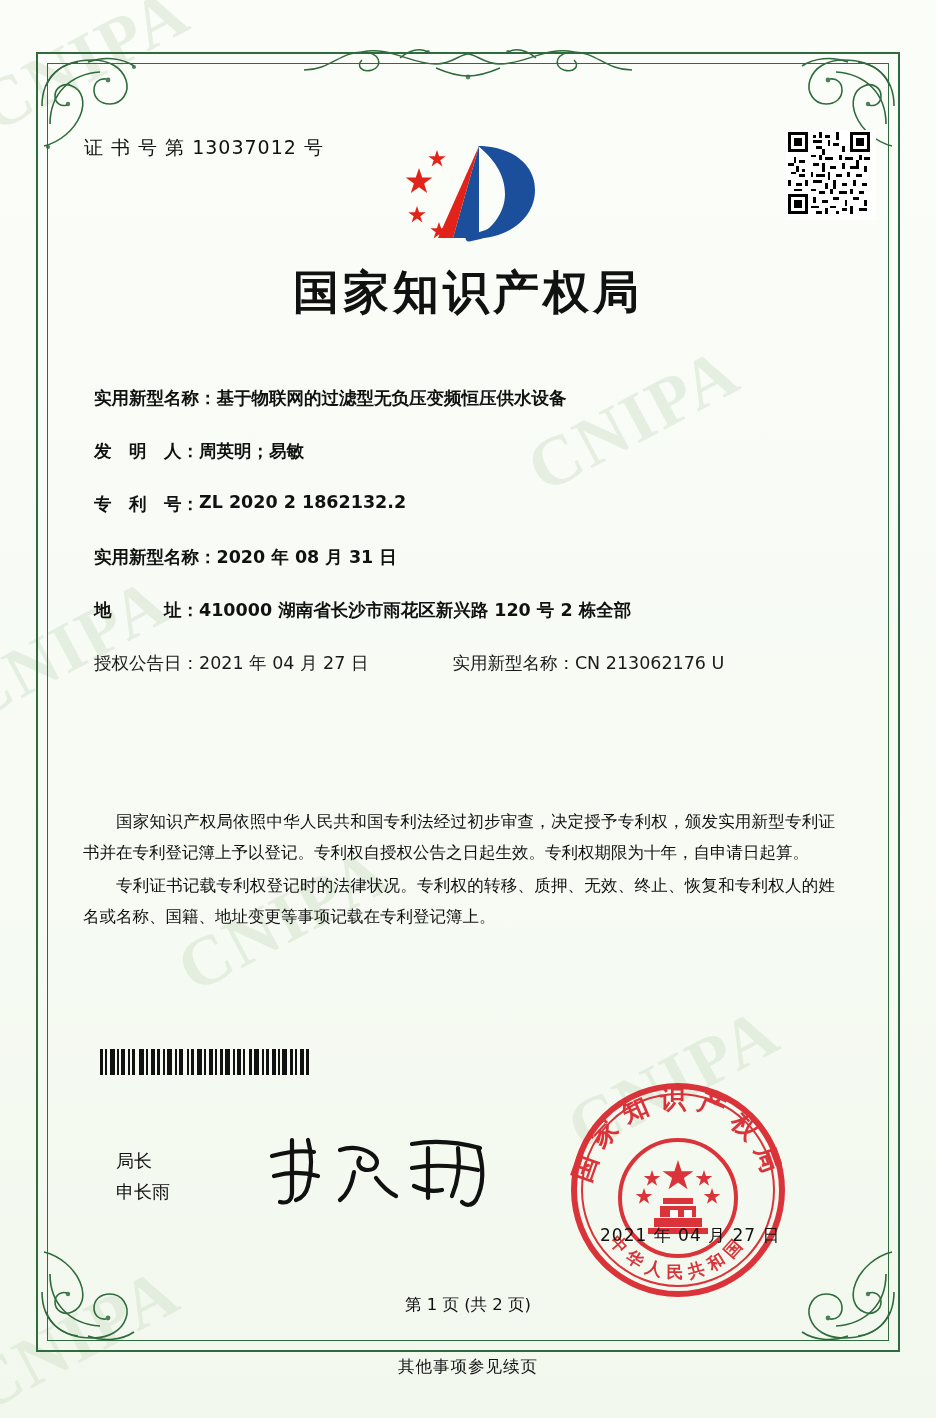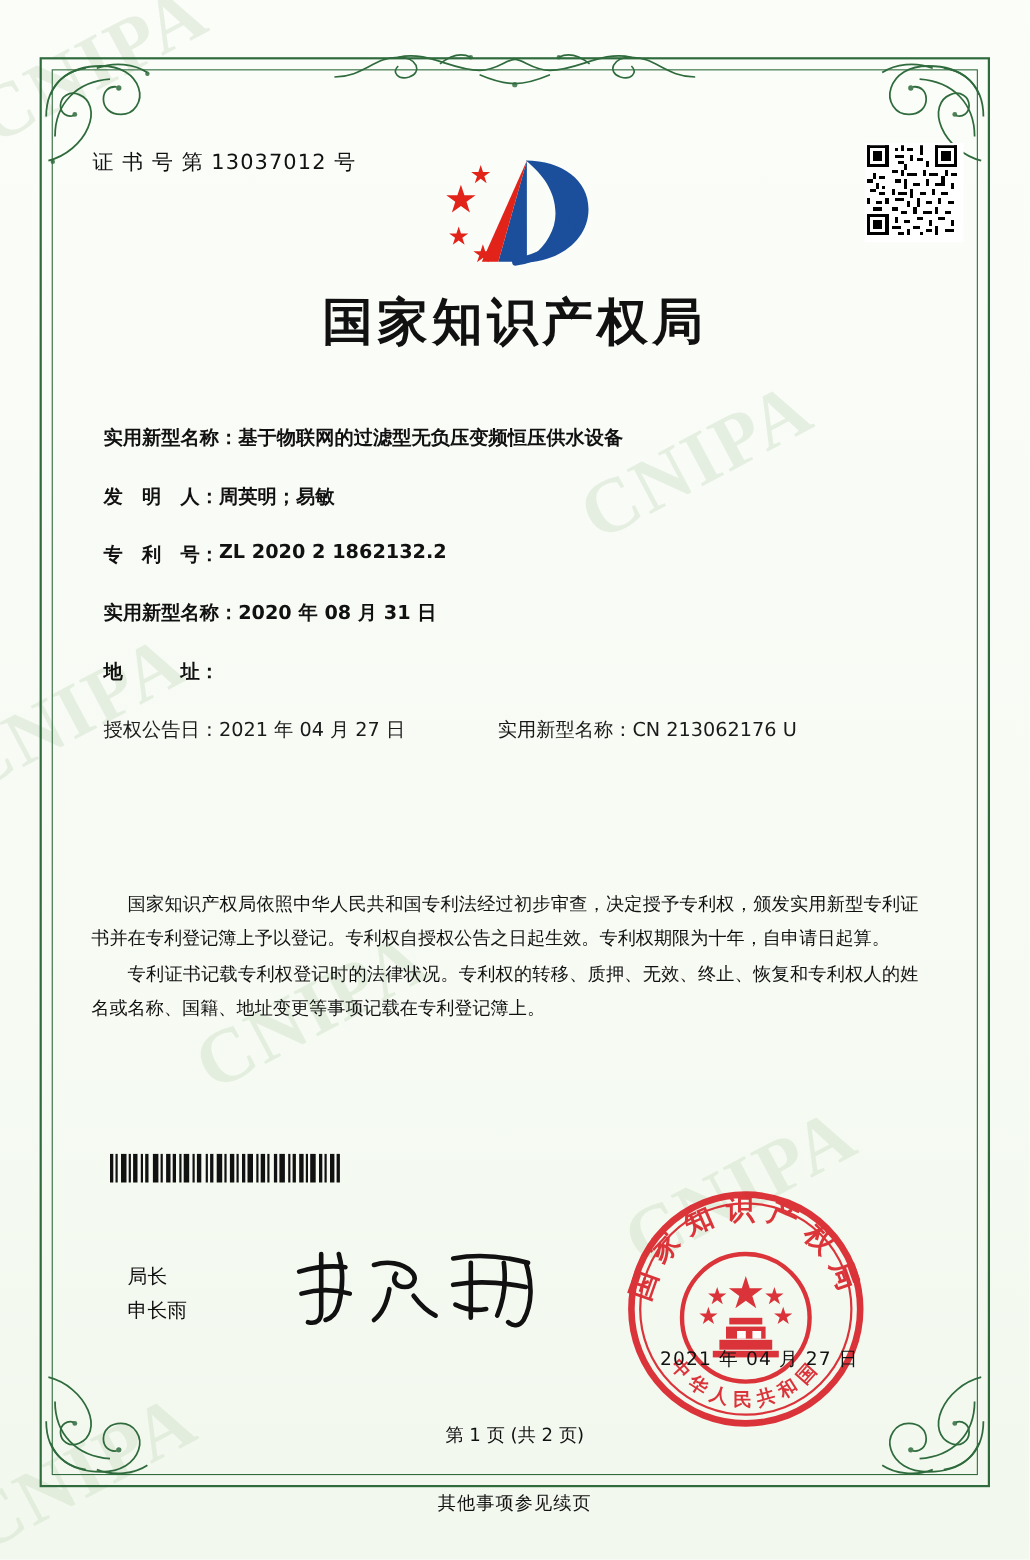--- a/index.html
+++ b/index.html
@@ -435,20 +435,21 @@
     <div class="row">
       <span class="lbl">专　利　号：</span>
       <span class="val">ZL 2020 2 1862132.2</span>
     </div>
     <div class="row">
       <span class="lbl">实用新型名称：</span>
       <span class="val">2020 年 08 月 31 日</span>
     </div>
     <div class="row">
       <span class="lbl">地　　　址：</span>
+      <span class="val">410000 湖南省长沙市雨花区新兴路 120 号 2 栋全部</span>
     </div>
     <div class="row-split">
       <span class="lbl">授权公告日：</span>
       <span class="val">2021 年 04 月 27 日</span>
       <span class="lbl second">实用新型名称：</span>
       <span class="val">CN 213062176 U</span>
     </div>
   </div>
 
   <div class="paras">

